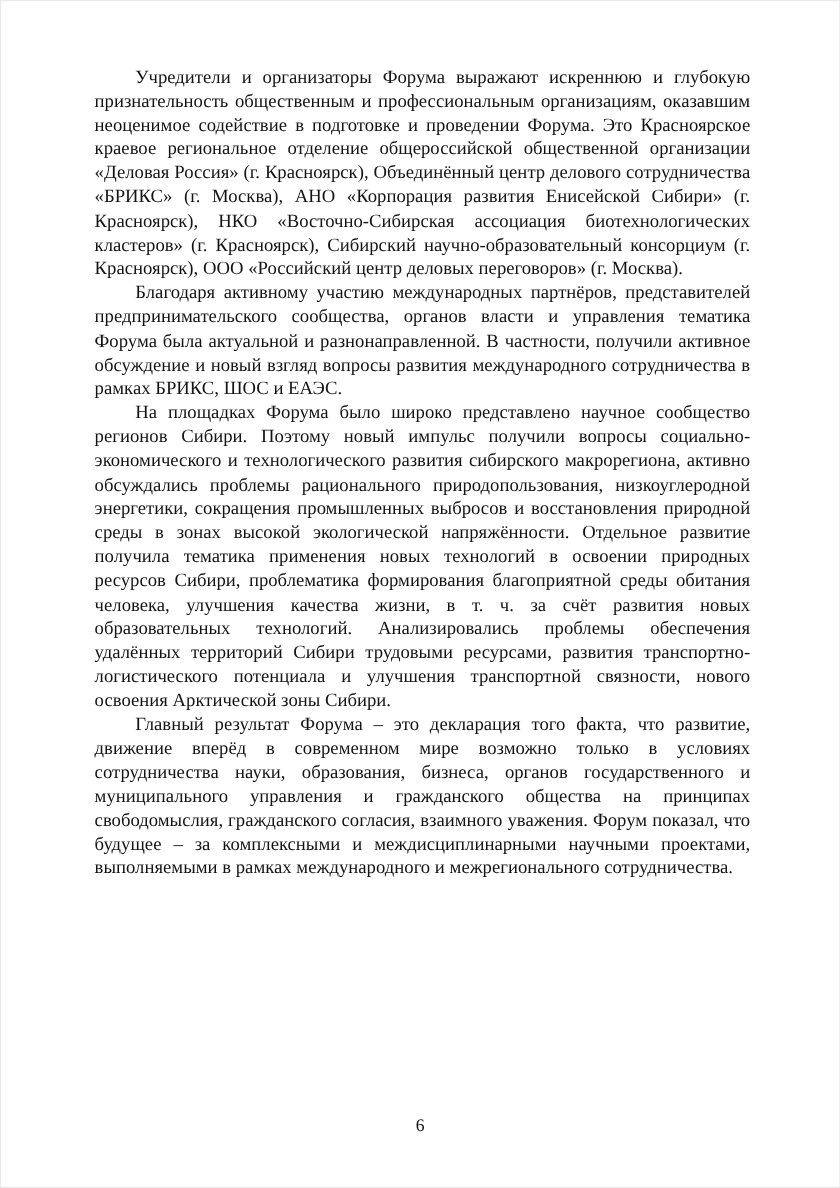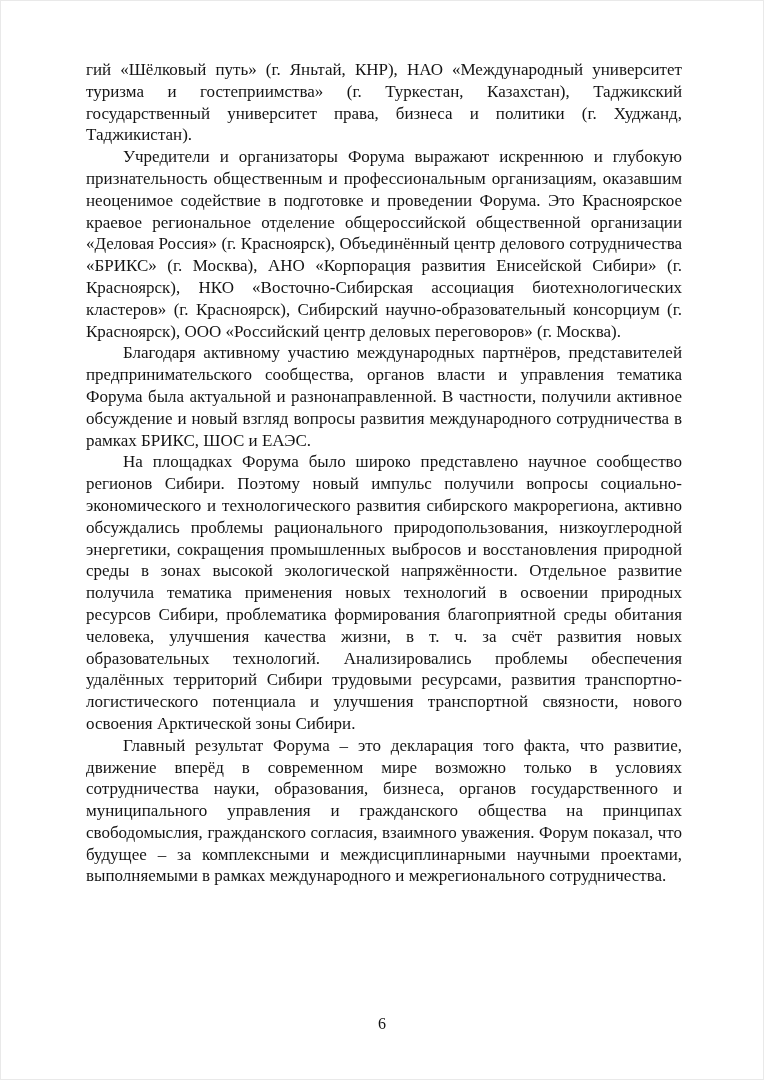--- a/index.html
+++ b/index.html
@@ -46,20 +46,19 @@
     text-align: center;
     font-size: 16px;
     color: #141414;
   }
 </style>
 </head>
 <body>
 
 <div class="page">
   <div class="text-block">
-    <p class="continuation">гий «Шёлковый путь» (г. Яньтай, КНР), НАО «Международный универси­тет туризма и гостеприимства» (г. Туркестан, Казахстан), Таджикский государственный университет права, бизнеса и политики (г. Худжанд, Таджикистан).</p>
     <p>Учредители и организаторы Форума выражают искреннюю и глубо­кую признательность общественным и профессиональным организациям, оказавшим неоценимое содействие в подготовке и проведении Форума. Это Красноярское краевое региональное отделение общероссийской обще­ственной организации «Деловая Россия» (г. Красноярск), Объединённый центр делового сотрудничества «БРИКС» (г. Москва), АНО «Корпорация развития Енисейской Сибири» (г. Красноярск), НКО «Восточно-Сибирская ассоциация биотехнологических кластеров» (г. Красноярск), Сибирский научно-образовательный консорциум (г. Красноярск), ООО «Российский центр деловых переговоров» (г. Москва).</p>
     <p>Благодаря активному участию международных партнёров, предста­вителей предпринимательского сообщества, органов власти и управления тематика Форума была актуальной и разнонаправленной. В частности, по­лучили активное обсуждение и новый взгляд вопросы развития междуна­родного сотрудничества в рамках БРИКС, ШОС и ЕАЭС.</p>
     <p>На площадках Форума было широко представлено научное сообще­ство регионов Сибири. Поэтому новый импульс получили вопросы соци­ально-экономического и технологического развития сибирского макроре­гиона, активно обсуждались проблемы рационального природопользова­ния, низкоуглеродной энергетики, сокращения промышленных выбросов и восстановления природной среды в зонах высокой экологической напря­жённости. Отдельное развитие получила тематика применения новых тех­нологий в освоении природных ресурсов Сибири, проблематика формиро­вания благоприятной среды обитания человека, улучшения качества жиз­ни, в т. ч. за счёт развития новых образовательных технологий. Анализи­ровались проблемы обеспечения удалённых территорий Сибири трудовы­ми ресурсами, развития транспортно-логистического потенциала и улуч­шения транспортной связности, нового освоения Арктической зоны Сибири.</p>
     <p>Главный результат Форума – это декларация того факта, что разви­тие, движение вперёд в современном мире возможно только в условиях сотрудничества науки, образования, бизнеса, органов государственного и муниципального управления и гражданского общества на принципах свободомыслия, гражданского согласия, взаимного уважения. Форум пока­зал, что будущее – за комплексными и междисциплинарными научными проектами, выполняемыми в рамках международного и межрегионального сотрудничества.</p>
   </div>
   <div class="page-number">6</div>
 </div>
 
 </body></html>

